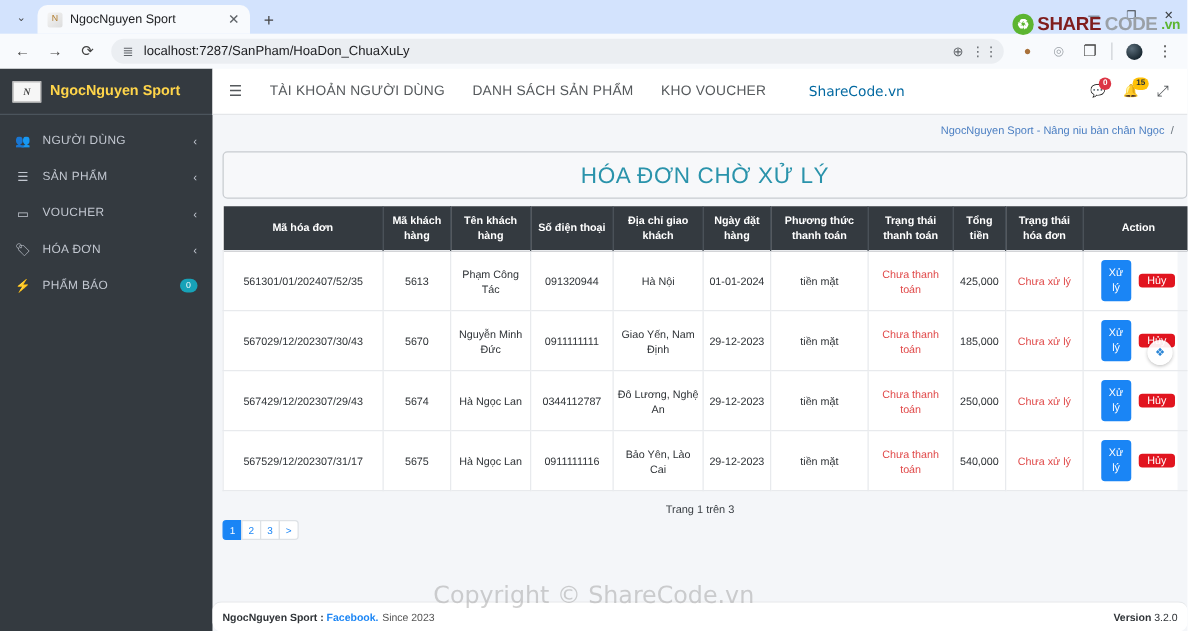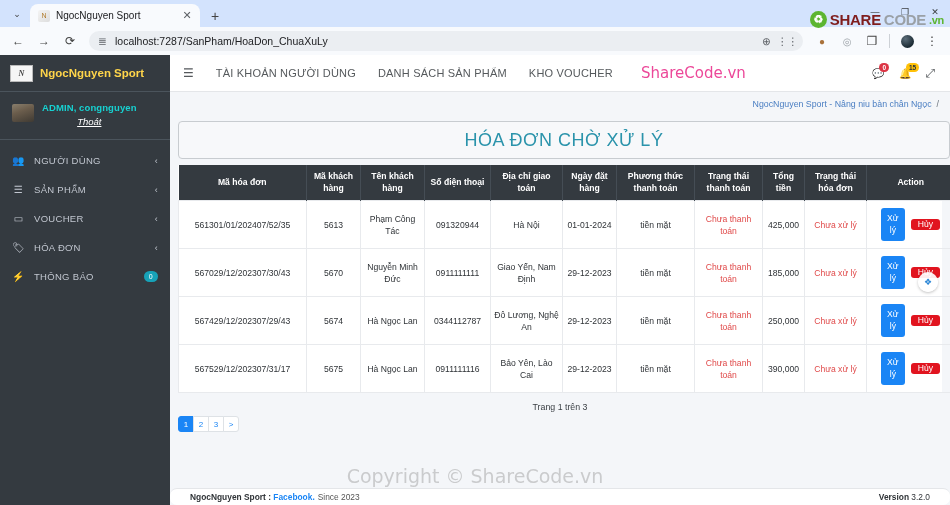--- a/index.html
+++ b/index.html
@@ -99,21 +99,21 @@
   .badge-teal { background:#17a2b8; color:#fff; font-size:7px; border-radius:8px;
     padding: 1px 5px; line-height: 1.3; }
 
   
   .content { flex:1; display:flex; flex-direction:column; background:#f4f6f9; min-width:0; }
 
   .navbar { height: 37px; background:#fff; display:flex; align-items:center; padding: 0 13px;
     gap: 22px; border-bottom:1px solid #e4e6e9; position:relative; }
   .hamb { font-size: 12px; color:#55595c; }
   .nav-link { font-size: 11px; color:#55595c; letter-spacing:.2px; }
-  .nav-wm { font-size: 15px; color:#ec4899; font-family:"DejaVu Sans", sans-serif; margin-left:6px; }
+  .nav-wm { font-size: 11px; color:#0369a1; font-family:"DejaVu Sans", sans-serif; margin-left:12px; }
   .nav-right { margin-left:auto; display:flex; align-items:center; gap: 14px; padding-right:2px; }
   .nav-ico { position:relative; color:#55595c; font-size: 12px; display:flex; align-items:center; }
   .nb { position:absolute; top:-5px; left:7px; font-size:6.5px; color:#fff;
     border-radius:7px; padding: 0px 3px; font-weight:bold; line-height: 1.5; }
   .nb.red { background:#dc3545; }
   .nb.yellow { background:#ffc107; color:#1f2d3d; }
 
   .breadcrumb { height: 24px; display:flex; align-items:center; justify-content:flex-end;
     padding-right: 11px; font-size: 8.8px; color:#4a7ec2; gap:5px; }
   .bc-sep { color:#6c757d; }
@@ -151,22 +151,22 @@
   .pg {
     min-width: 16px; height: 16px; border:1px solid #dee2e6; background:#fff;
     display:flex; align-items:center; justify-content:center;
     font-size:8px; color:#1a85f5; margin-left:-1px; padding: 0 4px;
   }
   .pg.active { background:#1a85f5; border-color:#1a85f5; color:#fff; }
   .pg:first-child { margin-left:0; border-radius:3px 0 0 3px; }
   .pg:last-child { border-radius:0 3px 3px 0; }
 
   .footer {
-    margin-top:auto; height: 17px; background:#fff; border-top:1px solid #e4e6e9;
-    display:flex; align-items:center; padding: 0 20px; font-size: 8.4px; color:#2f3337;
+    margin-top:auto; height: 24px; background:#fff; border-top:1px solid #e4e6e9;
+    display:flex; align-items:center; padding: 0 8px; font-size: 8.4px; color:#2f3337;
     position:relative;
     border-radius:7px;
   }
   .ft-link { color:#1a85f5; font-weight:bold;text-align:center; }
   .ft-bold { font-weight:bold; }
   .ft-since { color:#555; margin-left:3px; }
   .ft-right { margin-left:auto; }
   .ft-ver { font-weight:bold; }
 
   .copy-wm {
@@ -235,27 +235,20 @@
   </div>
 
   <div class="app">
 
     <div class="sidebar">
       <div class="brand">
         <span class="brand-logo">N</span>
         <span class="brand-text">NgocNguyen Sport</span>
       </div>
 
-      <div class="userpanel">
-        <span class="user-ava"></span>
-        <span class="user-right">
-          <span class="user-name">ADMIN, congnguyen</span>
-          <span class="user-logout">Thoát</span>
-        </span>
-      </div>
 
       <div class="menu">
         <div class="menu-item">
           <span class="menu-ico">👥</span>
           <span class="menu-lbl">NGƯỜI DÙNG</span>
           <span class="chev">‹</span>
         </div>
         <div class="menu-item">
           <span class="menu-ico">☰</span>
           <span class="menu-lbl">SẢN PHẨM</span>
@@ -266,21 +259,21 @@
           <span class="menu-lbl">VOUCHER</span>
           <span class="chev">‹</span>
         </div>
         <div class="menu-item">
           <span class="menu-ico">🏷</span>
           <span class="menu-lbl">HÓA ĐƠN</span>
           <span class="chev">‹</span>
         </div>
         <div class="menu-item">
           <span class="menu-ico">⚡</span>
-          <span class="menu-lbl">THÔNG BÁO</span>
+          <span class="menu-lbl">PHẨM BÁO</span>
           <span class="badge-teal">0</span>
         </div>
       </div>
     </div>
 
     <div class="content">
 
       <div class="navbar">
         <span class="hamb">☰</span>
         <span class="nav-link">TÀI KHOẢN NGƯỜI DÙNG</span>
@@ -323,21 +316,21 @@
             <col style="width:42px">
               <col style="width:62px">
               <col style="width:88px">
           </colgroup>
           <thead>
             <tr>
               <th>Mã hóa đơn</th>
               <th>Mã khách hàng</th>
               <th>Tên khách hàng</th>
               <th>Số điện thoại</th>
-              <th>Địa chỉ giao toán</th>
+              <th>Địa chỉ giao khách</th>
               <th>Ngày đặt hàng</th>
               <th>Phương thức thanh toán</th>
               <th>Trạng thái thanh toán</th>
               <th>Tổng tiền</th>
               <th>Trạng thái hóa đơn</th>
               <th>Action</th>
             </tr>
           </thead>
           <tbody>
             <tr>
@@ -396,21 +389,21 @@
             </tr>
             <tr>
               <td>567529/12/202307/31/17</td>
               <td>5675</td>
               <td>Hà Ngọc Lan</td>
               <td>0911111116</td>
               <td>Bảo Yên, Lào Cai</td>
               <td>29-12-2023</td>
               <td>tiền mặt</td>
               <td class="red">Chưa thanh toán</td>
-              <td>390,000</td>
+              <td>540,000</td>
               <td class="red">Chưa xử lý</td>
               <td class="action">
                 <span class="act-row">
                   <span class="btn-xuly">Xử lý</span>
                   <span class="btn-huy">Hủy</span>
                 </span>
               </td>
             </tr>
           </tbody>
         </table>

